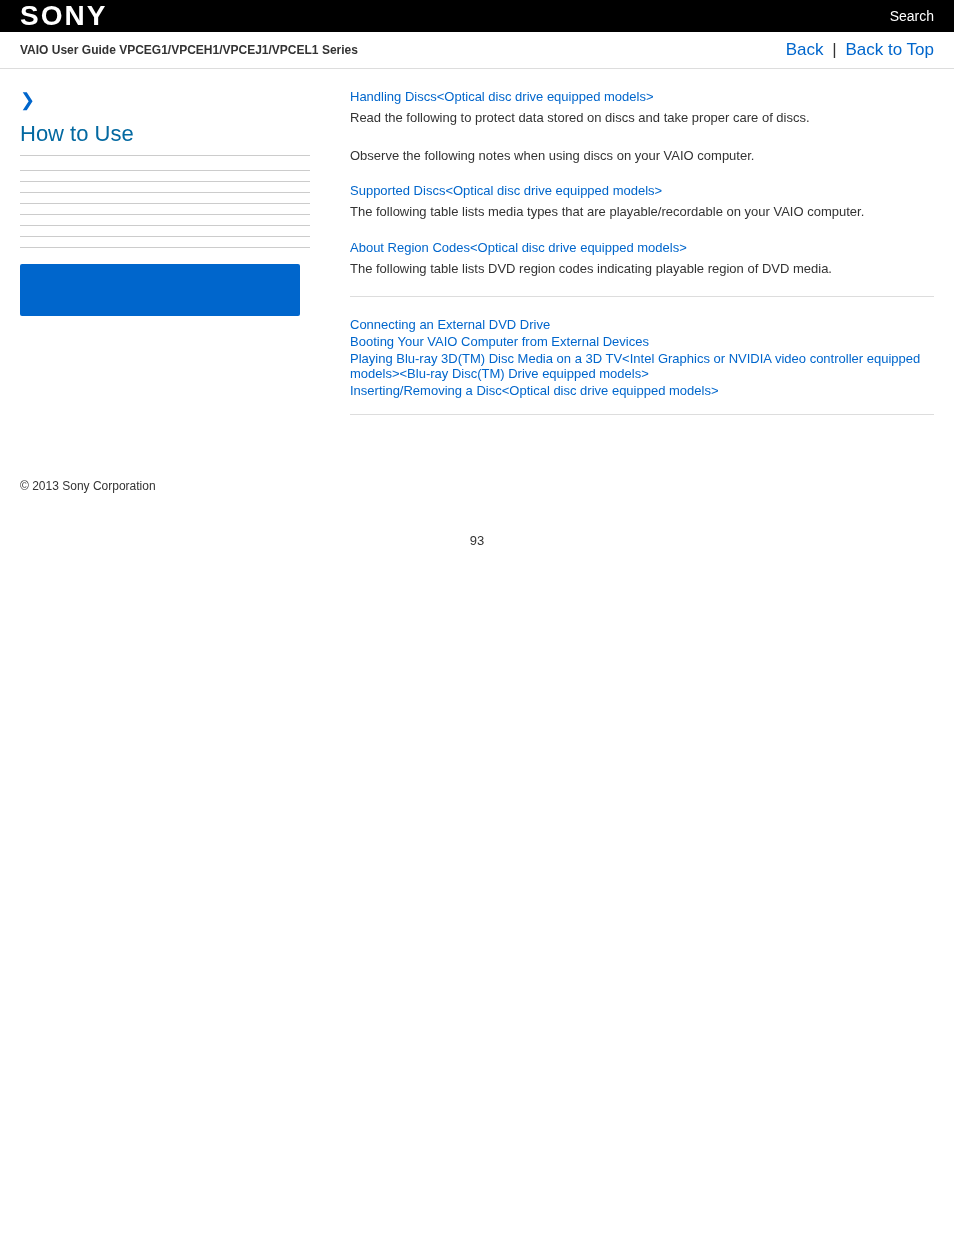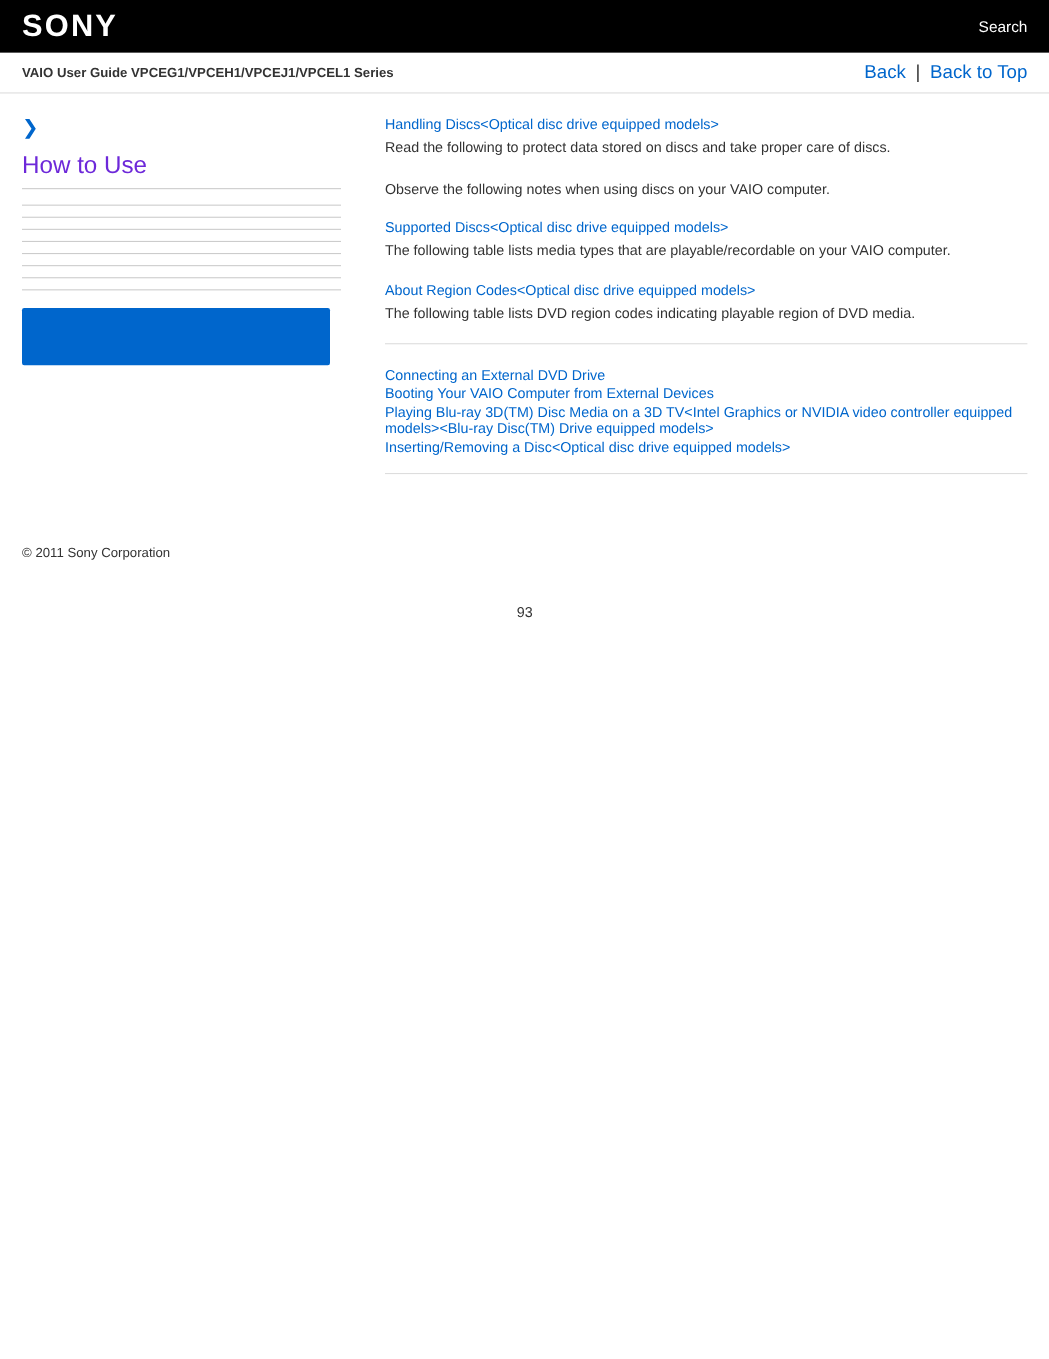--- a/index.html
+++ b/index.html
@@ -13,21 +13,21 @@
     }
 
     
     #header {
       background: #000;
       color: #fff;
       display: flex;
       align-items: center;
       justify-content: space-between;
       padding: 8px 20px;
-      height: 48px;
+      height: 32px;
     }
     #logo-text {
       font-size: 28px;
       font-weight: bold;
       letter-spacing: 2px;
       color: #fff;
       font-family: Arial, Helvetica, sans-serif;
     }
     #search-label {
       font-size: 14px;
@@ -79,21 +79,21 @@
     #sidebar-arrow {
       color: #0066cc;
       font-size: 18px;
       margin-bottom: 10px;
       display: block;
     }
 
     #sidebar-title {
       font-size: 22px;
       font-weight: normal;
-      color: #6d28d9;
+      color: #0369a1;
       margin-bottom: 14px;
       padding-bottom: 8px;
       border-bottom: 1px solid #ccc;
     }
 
     .sidebar-line {
       border: none;
       border-top: 1px solid #ccc;
       margin: 10px 0;
     }
@@ -239,18 +239,18 @@
         <a class="content-link">Playing Blu-ray 3D(TM) Disc Media on a 3D TV&lt;Intel Graphics or NVIDIA video controller equipped models&gt;&lt;Blu-ray Disc(TM) Drive equipped models&gt;</a>
         <a class="content-link">Inserting/Removing a Disc&lt;Optical disc drive  equipped models&gt;</a>
       </div>
 
       <hr class="section-divider">
 
     </div>
   </div>
 
   <div id="footer-area">
-    <p id="copyright">© 2011 Sony Corporation</p>
+    <p id="copyright">© 2013 Sony Corporation</p>
   </div>
 
   <div id="page-number">93</div>
 
 </div>
 
 </body></html>

